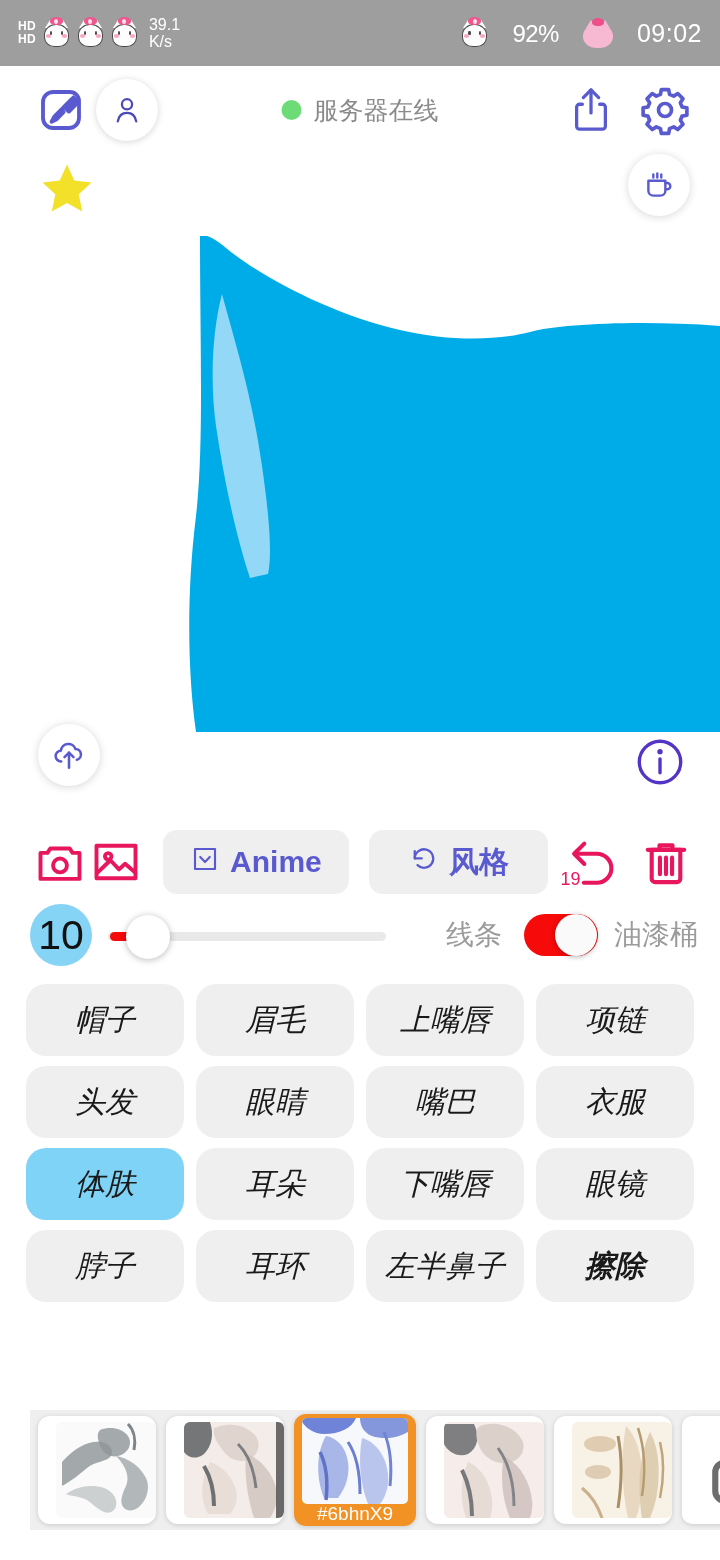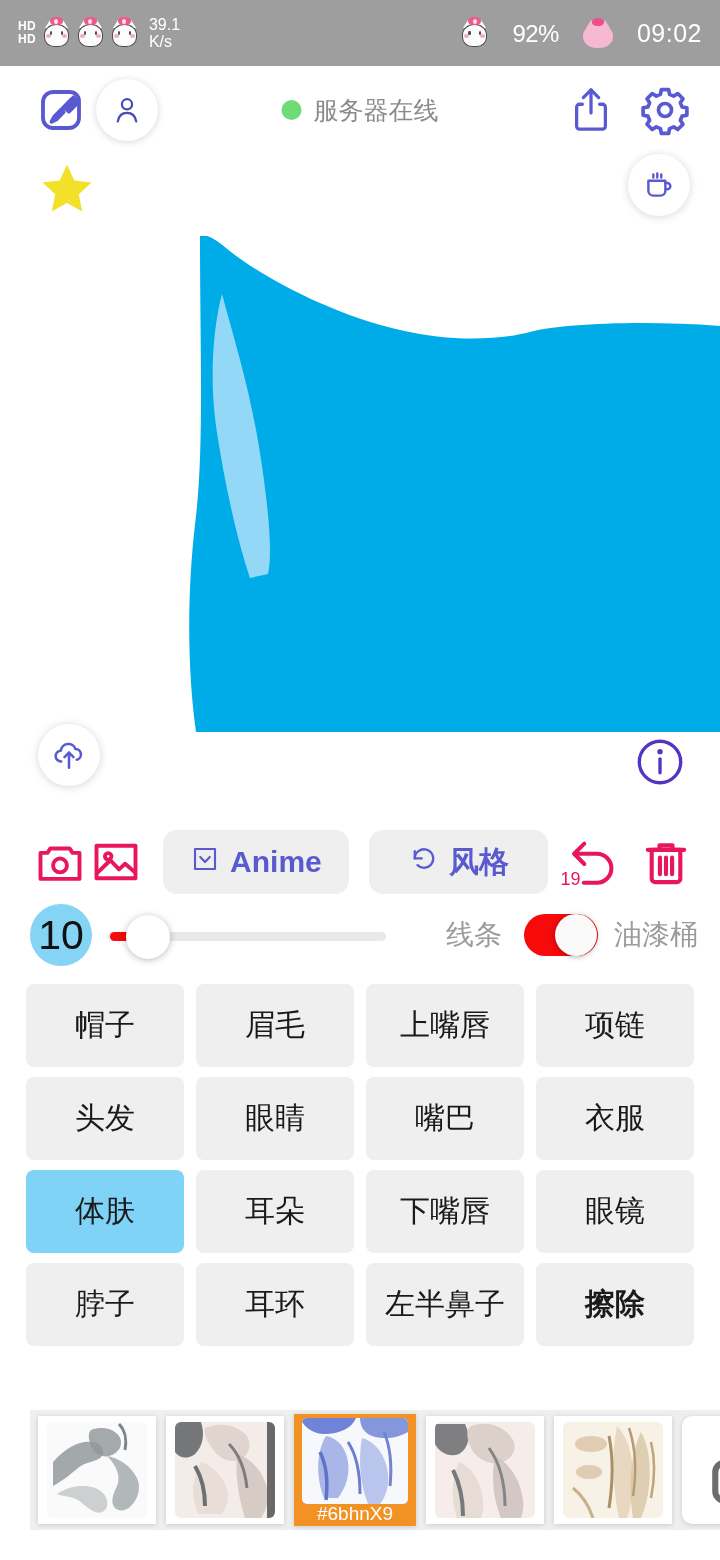--- a/index.html
+++ b/index.html
@@ -219,40 +219,40 @@
   }
   .bucket-label { font-size: 28px; color: #9b9b9b; margin-left: 16px; }
 
   
   .partgrid {
     padding: 12px 26px 0 26px;
     display: grid; grid-template-columns: repeat(4, 1fr);
     gap: 10px 12px;
   }
   .part-btn {
-    height: 83px; border-radius: 8px; background: #efeff0;
-    display: flex; align-items: center; justify-content: center;
-    font-size: 30px; color: #1a1a1a;
+    height: 72px; border-radius: 20px; background: #efeff0;
+    display: flex; align-items: center; justify-content: center;
+    font-size: 30px; color: #1a1a1a; font-style: italic;
   }
   .part-btn.selected { background: #7fd3f7; }
   .part-btn.bold { font-weight: bold; }
 
   
   .thumbstrip {
     position: absolute; left: 30px; top: 1410px;
     width: 690px; height: 120px;
     background: #efeff0;
     display: flex; align-items: center; gap: 10px;
     padding: 0 8px; overflow: hidden;
   }
   .thumb-card {
-    width: 118px; height: 108px; border-radius: 0;
+    width: 118px; height: 108px; border-radius: 12px;
     background: #ffffff; box-shadow: 0 1px 5px rgba(0,0,0,.16);
     position: relative; overflow: hidden; flex: none;
-    display: flex; align-items: center; justify-content: center;
+    display: flex; align-items: center; justify-content: flex-end;
   }
   .thumb-card .art { width: 100px; height: 96px; border-radius: 6px; overflow: hidden; }
   .thumb-card.selected {
     background: #f29224; width: 122px; height: 112px;
     padding: 0; align-items: flex-start;
   }
   .thumb-card.selected .art {
     width: 106px; height: 86px; margin: 4px auto 0 auto; border-radius: 5px;
   }
   .thumb-tag {

